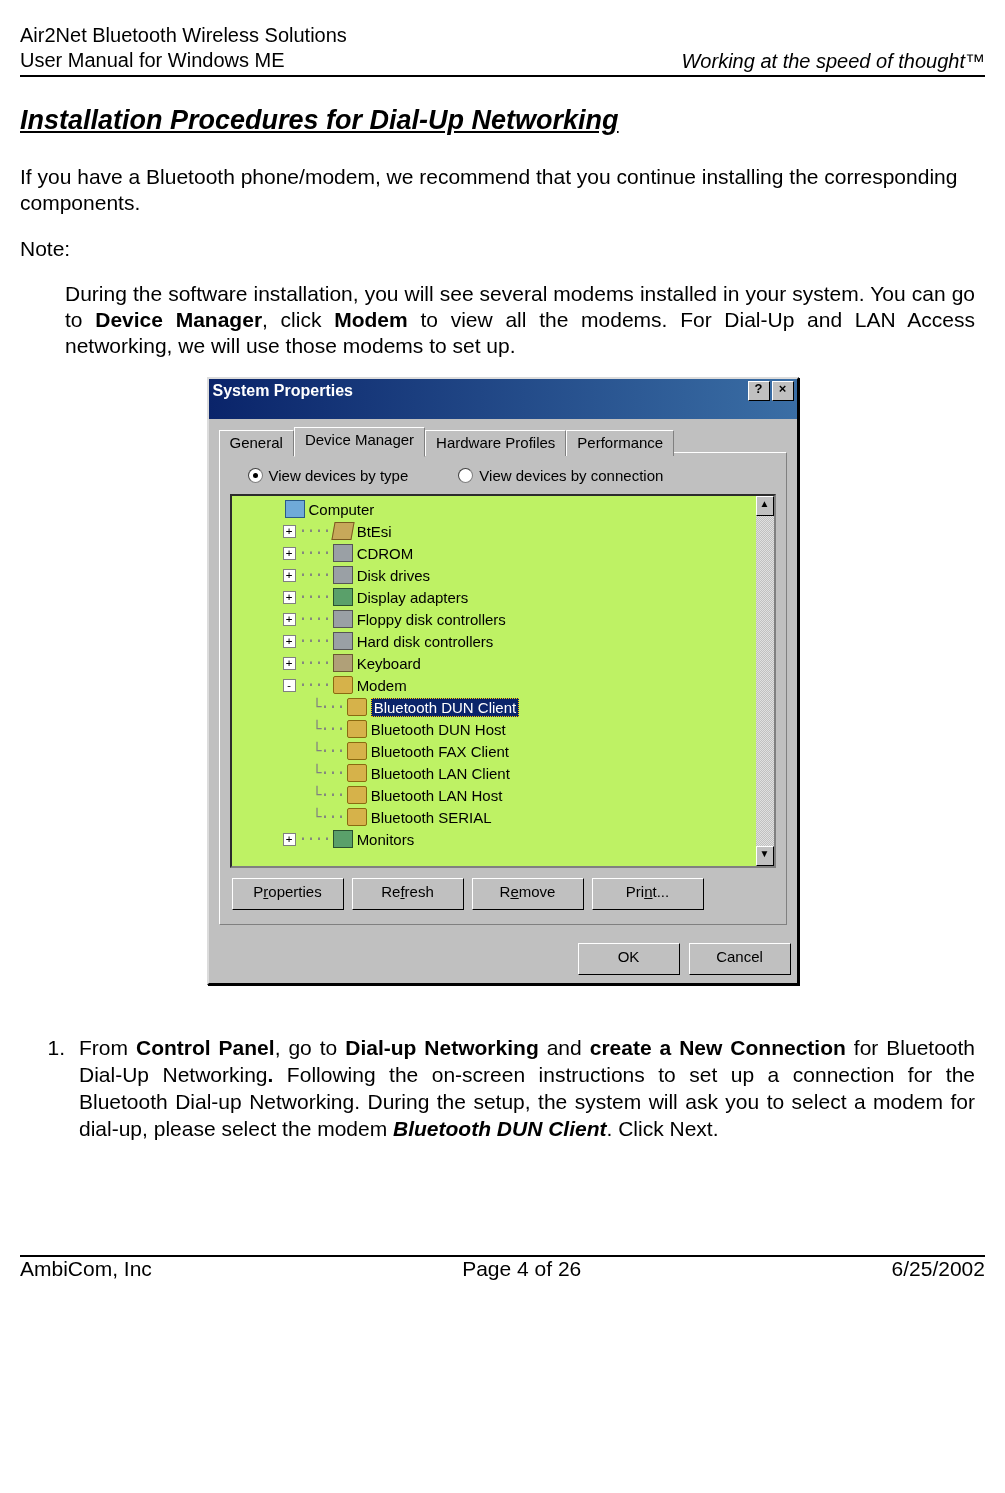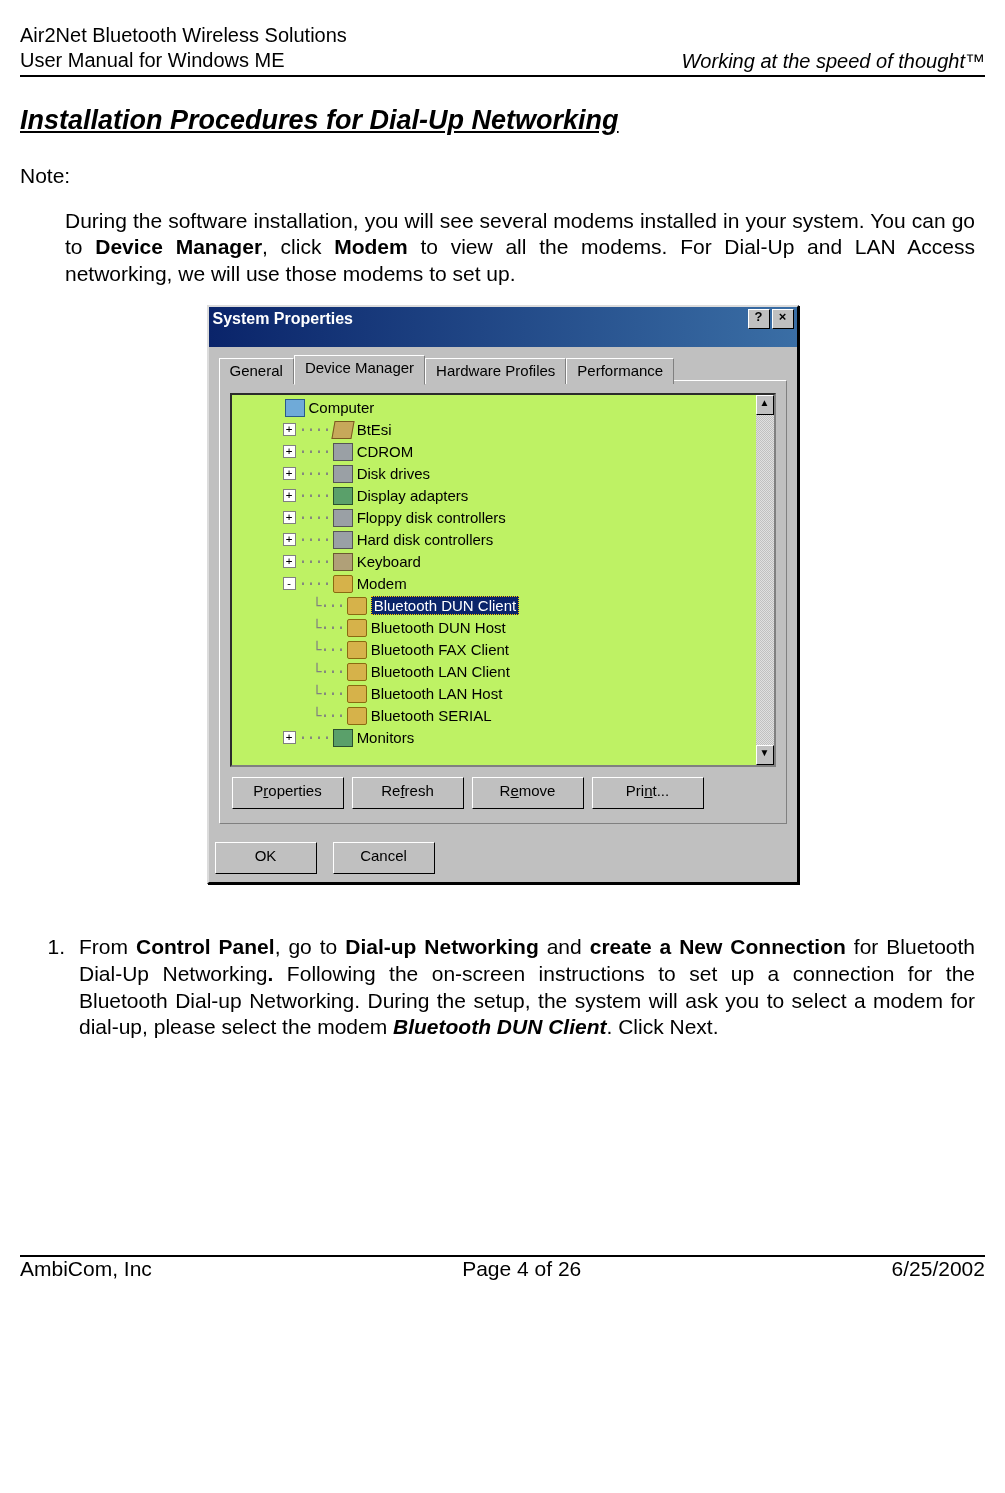--- a/index.html
+++ b/index.html
@@ -163,21 +163,21 @@
   }
   .sb-track { flex:1; background: repeating-conic-gradient(#c0c0c0 0 25%, #e0e0e0 0 50%) 0 0/2px 2px; }
   .btn-row { display:flex; gap:8px; justify-content:flex-start; padding:10px 2px 2px 2px; }
   .btn {
     width:110px; height:30px;
     background:#c0c0c0;
     border:1px solid #000; border-top-color:#fff; border-left-color:#fff;
     font-size:15px; text-align:center; line-height:26px;
   }
   .btn .u { text-decoration: underline; }
-  .bottom-row { display:flex; gap:16px; padding:8px 6px 8px 6px; }
+  .bottom-row { display:flex; gap:9px; justify-content:flex-end; padding:8px 6px 8px 6px; }
   .bottom-row .btn { width:100px; }
   
   .step {
     display:flex;
     font-size:21px;
     line-height:1.28;
     text-align: justify;
     margin: 0 10px 0 0;
   }
   .step-num { width:45px; flex-shrink:0; text-align:right; padding-right:14px; }
@@ -198,20 +198,21 @@
   <div class="header">
     <div class="header-left">
       <div>Air2Net Bluetooth Wireless Solutions</div>
       <div>User Manual for Windows ME</div>
     </div>
     <div class="header-right">Working at the speed of thought™</div>
   </div>
 
   <div class="section-title">Installation Procedures for Dial-Up Networking</div>
 
+  <div class="body-text">If you have a Bluetooth phone/modem, we recommend that you continue installing the corresponding components.</div>
 
   <div class="note-label">Note:</div>
 
   <div class="note-body">
     <span>During the software installation, you will see several modems installed in your system.  You can go to </span><b>Device Manager</b><span>, click </span><b>Modem</b><span> to view all the modems. For Dial-Up and LAN Access networking, we will use those modems to set up.</span>
   </div>
 
   <div class="dialog-wrap">
     <div class="dialog">
       <div class="titlebar">
@@ -222,20 +223,32 @@
         </div>
       </div>
       <div class="dialog-body">
         <div class="tabs">
           <div class="tab inactive">General</div>
           <div class="tab active">Device Manager</div>
           <div class="tab inactive">Hardware Profiles</div>
           <div class="tab inactive">Performance</div>
         </div>
         <div class="tab-panel">
+          <div class="radio-row">
+            <div class="radio">
+              <span class="circle">
+                  <span class="dot"></span>
+                </span>
+              <span>View devices by type</span>
+            </div>
+            <div class="radio">
+              <span class="circle"></span>
+              <span>View devices by connection</span>
+            </div>
+          </div>
 
           <div class="tree-box">
             <div class="tree-inner">
               <div class="tree-row ind0">
                 <span class="icn icn-computer"></span>
                 <span>Computer</span>
               </div>
               <div class="tree-row ind1">
                   <span class="exp">+</span>
                   <span class="dots">····</span>

